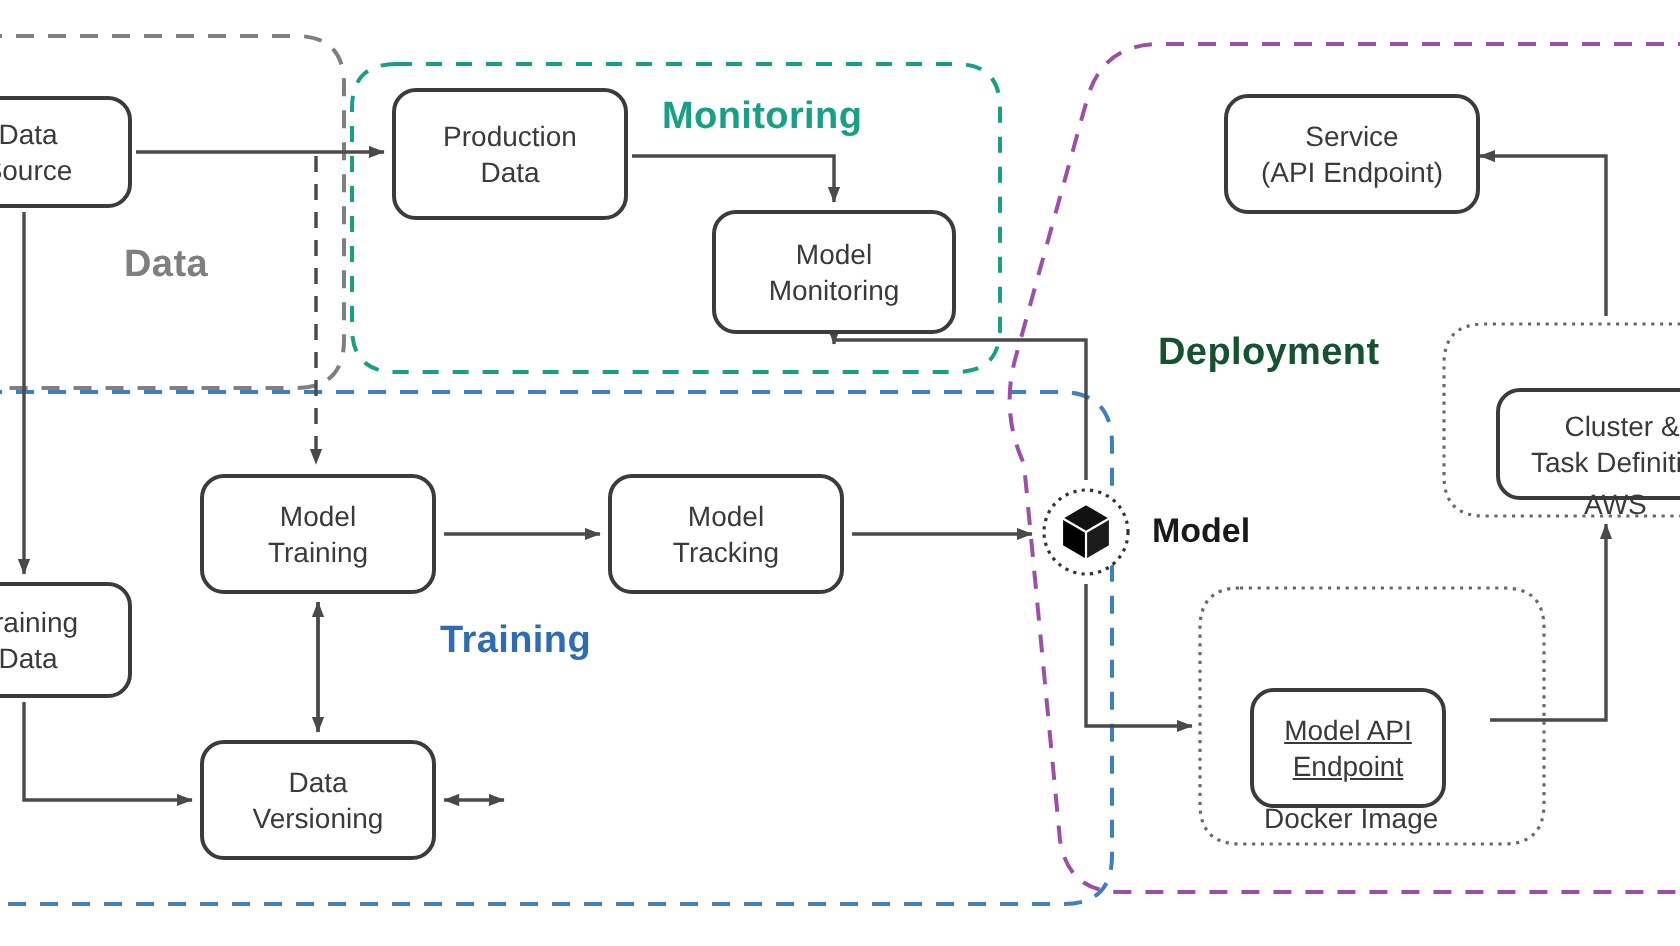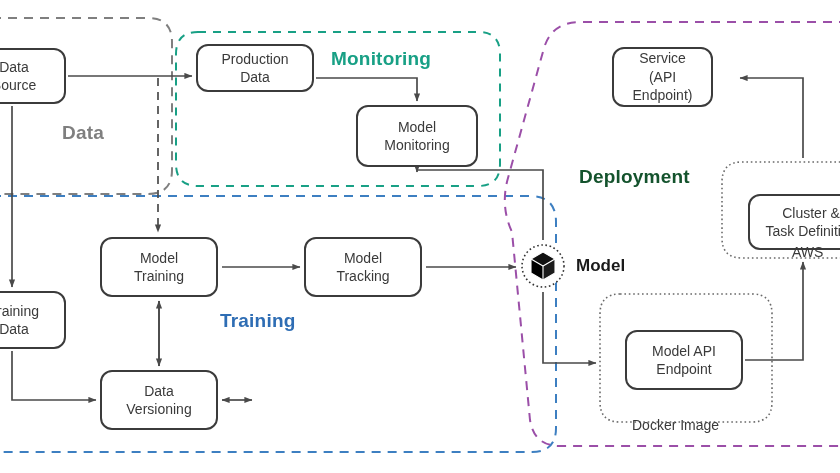--- a/index.html
+++ b/index.html
@@ -133,27 +133,27 @@
   <div class="zonelabel" style="left:62px;top:122px;color:#7f7f7f;">Data</div>
 
   <div class="zonelabel" style="left:331px;top:48px;color:#18a085;">Monitoring</div>
 
   <div class="zonelabel" style="left:220px;top:310px;color:#2e6db4;">Training</div>
 
   <div class="zonelabel" style="left:579px;top:166px;color:#14532d;">Deployment</div>
 
   <div class="containerlabel" style="left:792px;top:244px;">AWS</div>
 
-  <div class="containerlabel" style="left:632px;top:401px;margin-top:16px;">Docker Image</div>
+  <div class="containerlabel" style="left:632px;top:401px;">Docker Image</div>
 
   <div class="nodebox" style="left:-38px;top:48px;width:104px;height:56px;">
     <span>Data<br>Source</span>
   </div>
 
-  <div class="nodebox" style="left:196px;top:44px;width:118px;height:48px;">
+  <div class="nodebox" style="left:196px;top:44px;width:118px;height:66px;">
     <span>Production<br>Data</span>
   </div>
 
   <div class="nodebox" style="left:356px;top:105px;width:122px;height:62px;">
     <span>Model<br>Monitoring</span>
   </div>
 
   <div class="nodebox" style="left:-38px;top:291px;width:104px;height:58px;">
     <span>Training<br>Data</span>
   </div>
@@ -164,29 +164,29 @@
 
   <div class="nodebox" style="left:304px;top:237px;width:118px;height:60px;">
     <span>Model<br>Tracking</span>
   </div>
 
   <div class="nodebox" style="left:100px;top:370px;width:118px;height:60px;">
     <span>Data<br>Versioning</span>
   </div>
 
 
-  <div class="nodebox" style="left:612px;top:47px;width:101px;height:60px;">
+  <div class="nodebox" style="left:612px;top:47px;width:128px;height:60px;">
     <span>Service<br>(API Endpoint)</span>
   </div>
 
   <div class="nodebox" style="left:748px;top:194px;width:126px;height:56px;">
     <span>Cluster &amp;<br>Task Definition</span>
   </div>
 
-  <div class="nodebox" style="left:625px;top:330px;width:118px;height:60px;">
+  <div class="nodebox" style="left:625px;top:344px;width:98px;height:60px;text-decoration:underline;">
     <span>Model API<br>Endpoint</span>
   </div>
 
   <div id="model-node" style="left:520px;top:243px;">
     <svg width="46" height="46" viewBox="0 0 46 46">
       <circle cx="23" cy="23" r="21" fill="#ffffff" stroke="#333333" stroke-width="1.6" stroke-dasharray="1.6,2.6"></circle>
 
       <polygon points="23,9 35,16 23,23 11,16" fill="#111111"></polygon>
       <polygon points="11,16 23,23 23,37 11,30" fill="#000000"></polygon>
       <polygon points="35,16 35,30 23,37 23,23" fill="#1c1c1c"></polygon>

